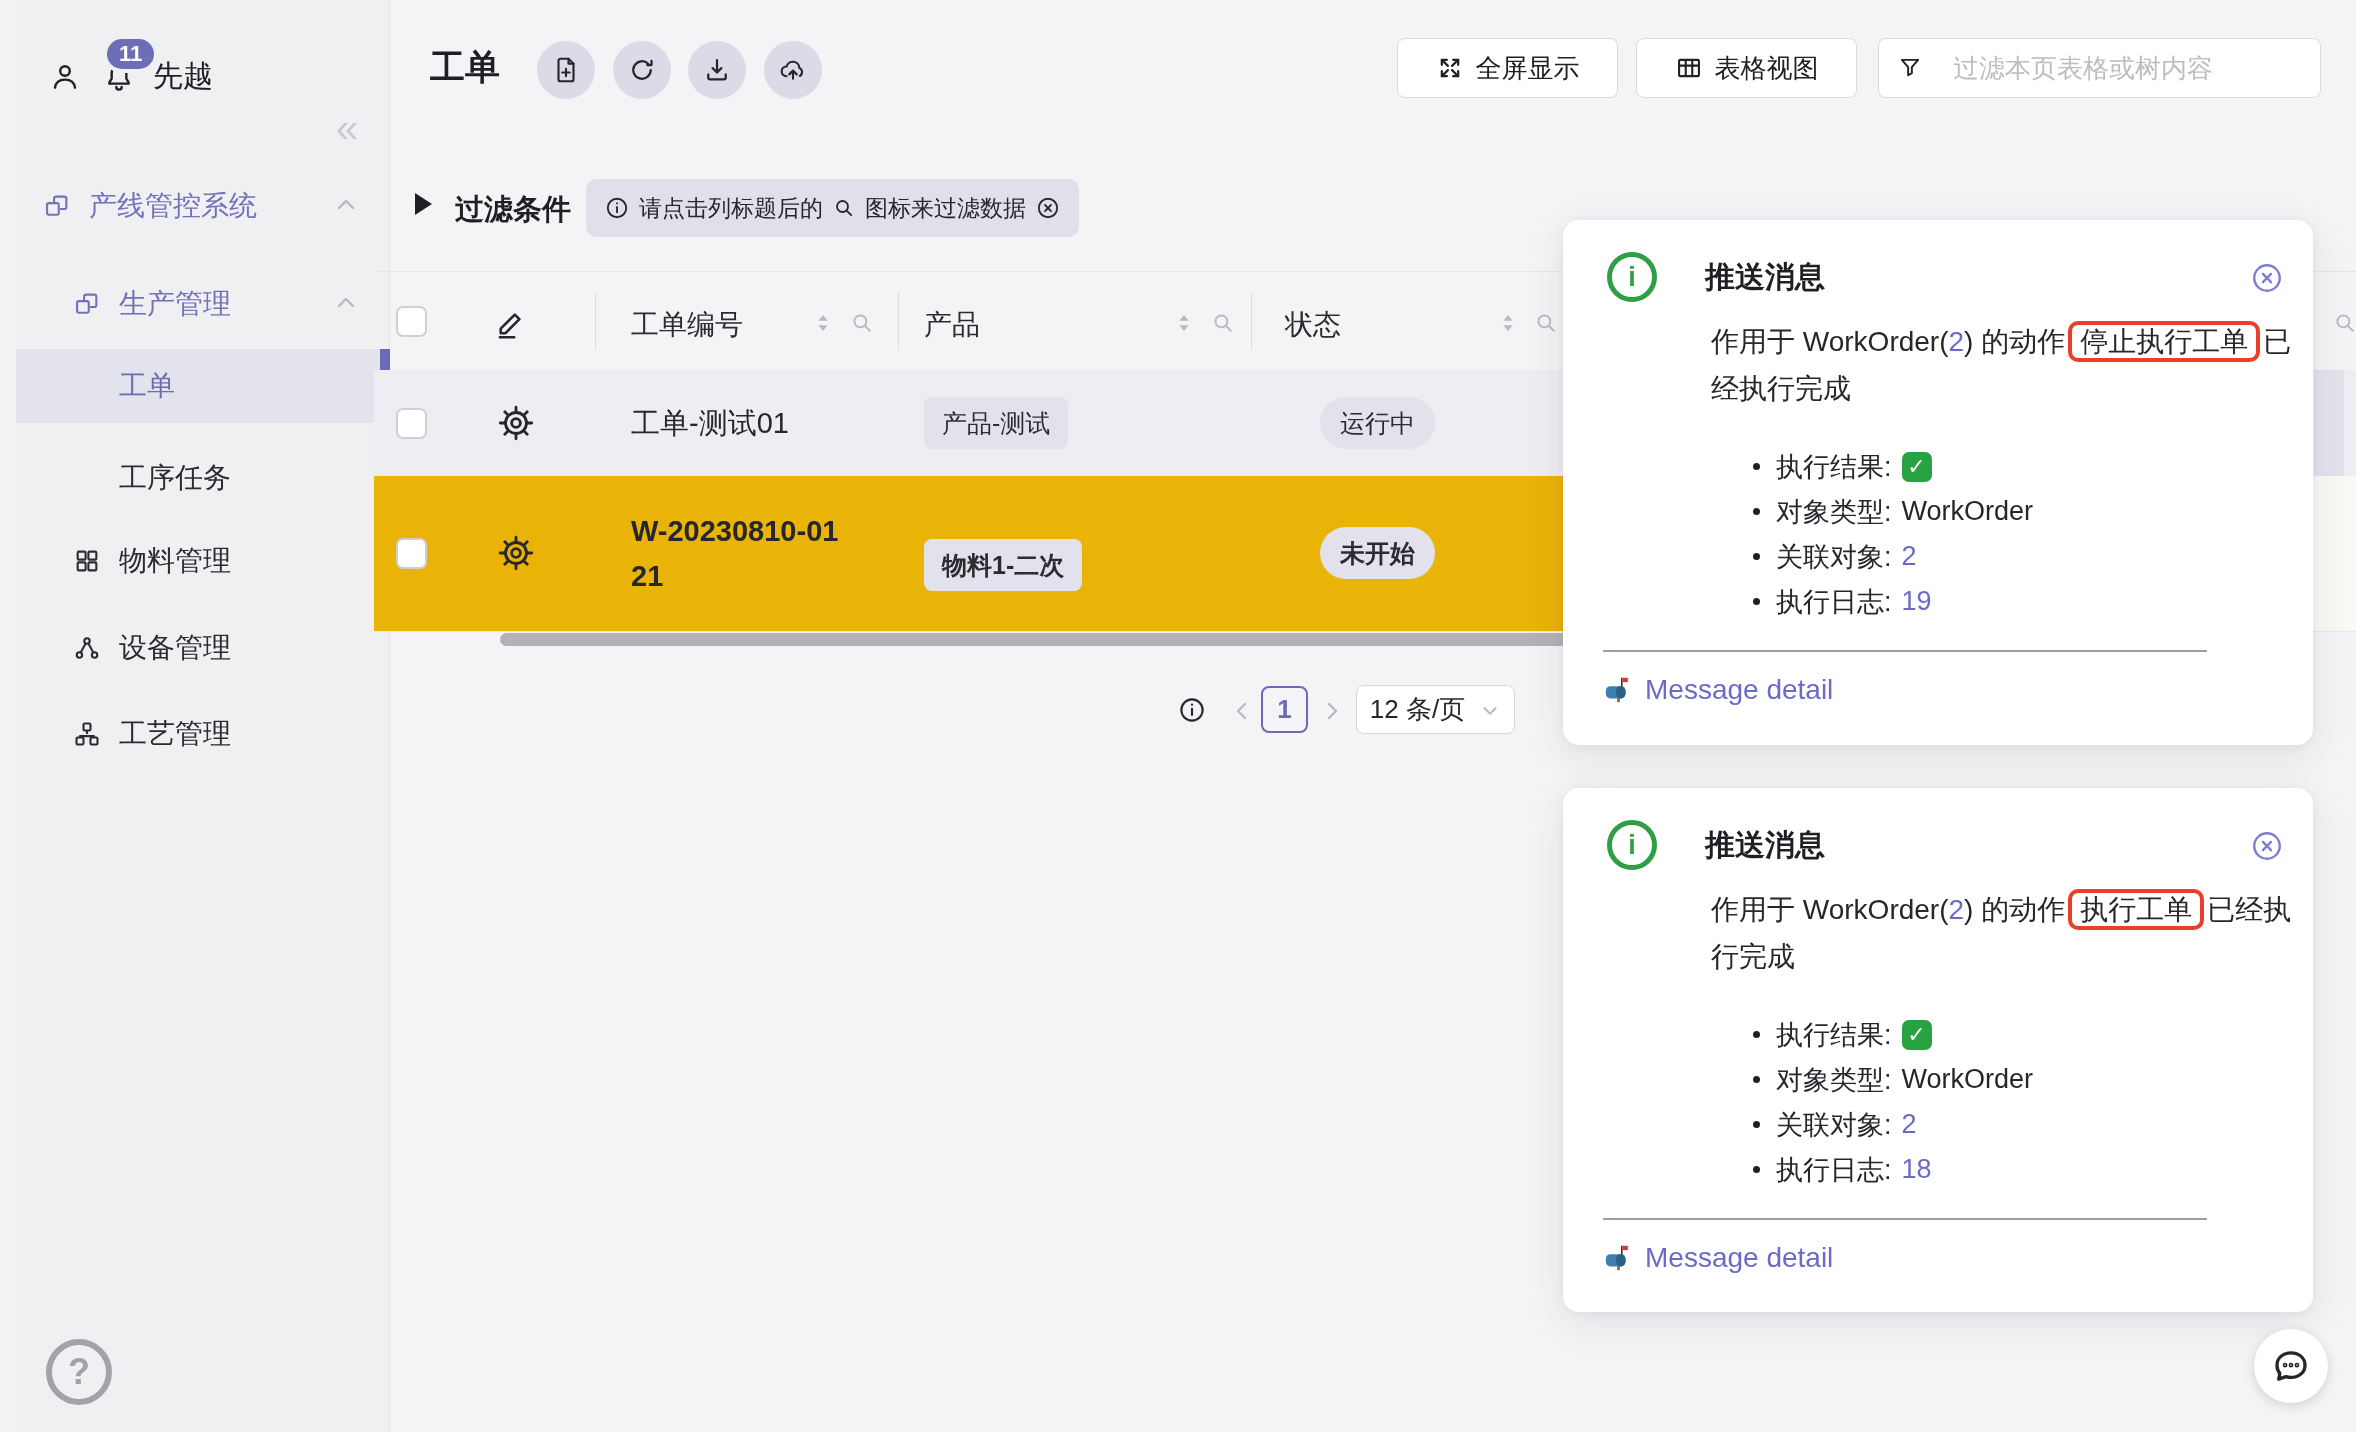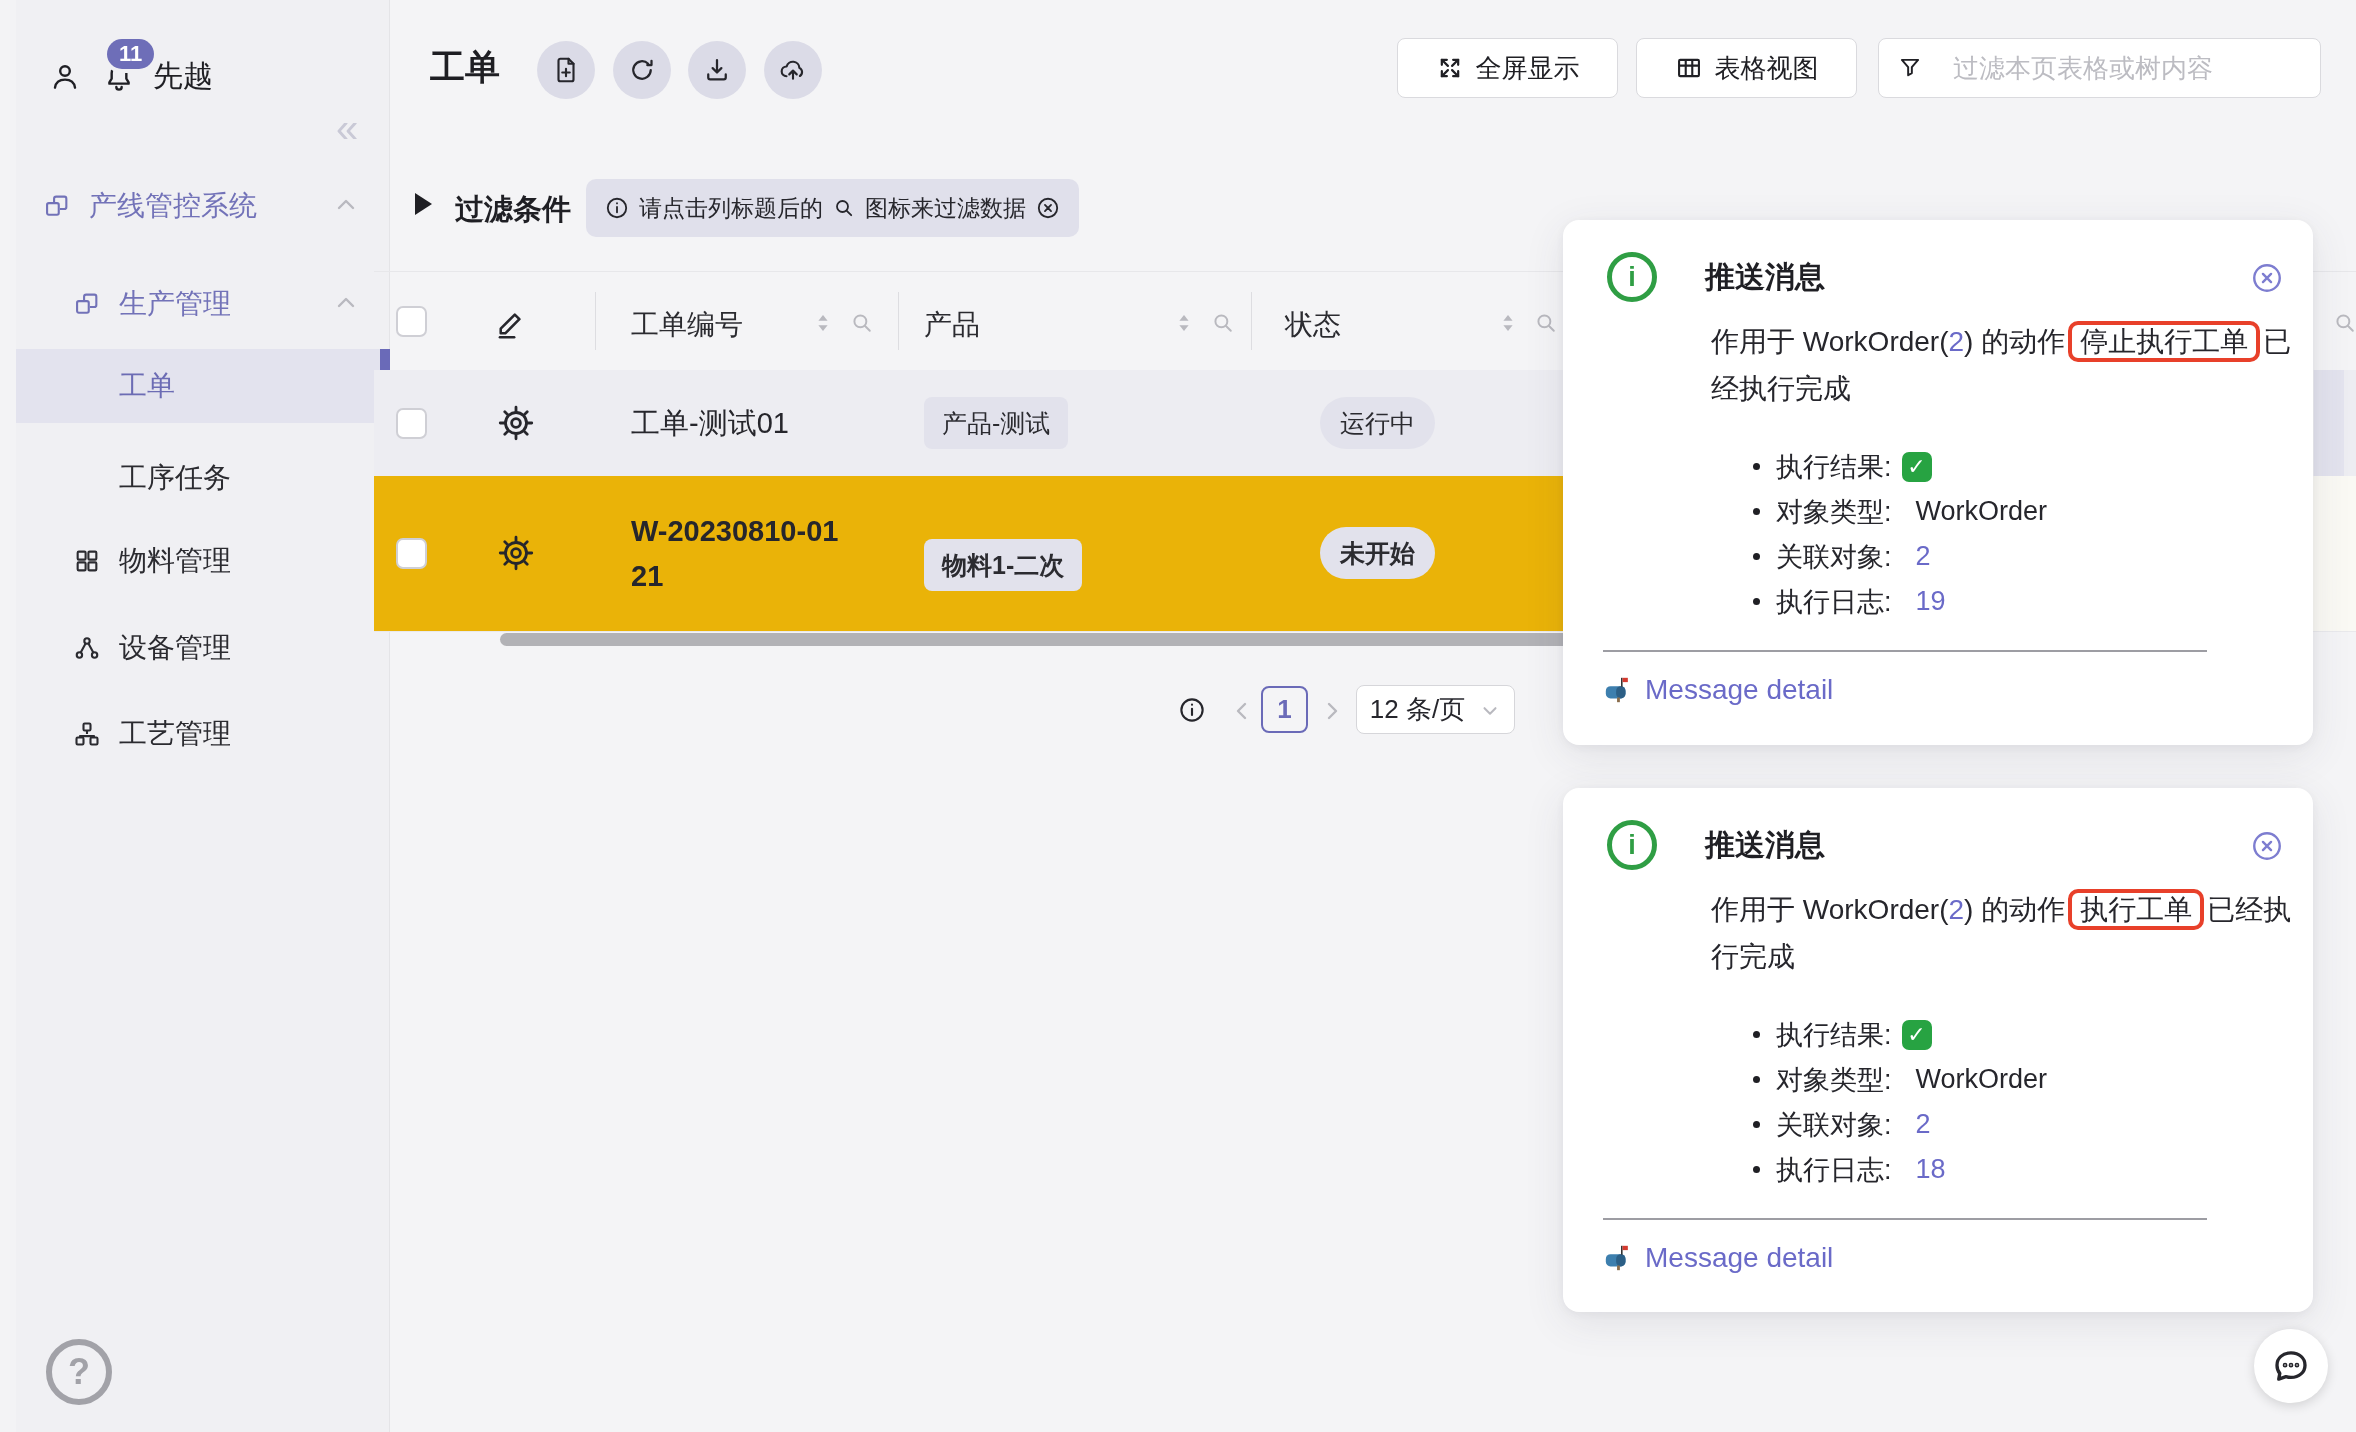--- a/index.html
+++ b/index.html
@@ -94,21 +94,21 @@
   .t-info{width:50px;height:50px;border-radius:50%;border:5px solid #2f9e44;box-sizing:border-box;color:#2f9e44;
           display:flex;align-items:center;justify-content:center;font-size:27px;font-weight:700;font-style:normal;}
   .t-title{margin-left:48px;font-size:30px;font-weight:700;color:#1f1f24;}
   .t-close{position:absolute;top:40px;right:28px;width:36px;height:36px;}
   .t-body{margin:14px 0 0 104px;width:600px;font-size:28px;line-height:47px;color:#26262c;}
   .purple{color:#6a6ac8;}
   .annotation{display:inline;border:4px solid #e8402a;border-radius:10px;padding:1px 8px;margin:16px 3px;}
   .t-list{list-style:none;margin:32px 0 0 0;padding:0 0 0 146px;}
   .t-li{display:flex;align-items:center;height:45px;font-size:27px;color:#26262c;}
   .dot{width:7px;height:7px;border-radius:50%;background:#1f1f24;margin-right:16px;flex:none;}
-  .t-li .val{margin-left:24px;}
+  .t-li .val{margin-left:10px;}
   .check-chip{display:inline-flex;align-items:center;justify-content:center;width:30px;height:30px;margin-left:10px;
           background:#27a342;border-radius:7px;color:#fff;font-size:22px;font-weight:700;}
   .t-div{margin:26px 0 0 -4px;width:604px;border-top:2px solid #9d9da3;}
   .t-detail{display:flex;align-items:center;gap:12px;margin:22px 0 0 -4px;font-size:28px;color:#6a6ac8;}
 
   
   .chat-btn{position:absolute;left:2254px;top:1329px;width:74px;height:74px;border-radius:50%;background:#fff;
             box-shadow:0 3px 12px rgba(0,0,0,.14);display:flex;align-items:center;justify-content:center;z-index:6;}
 </style>
 </head>

